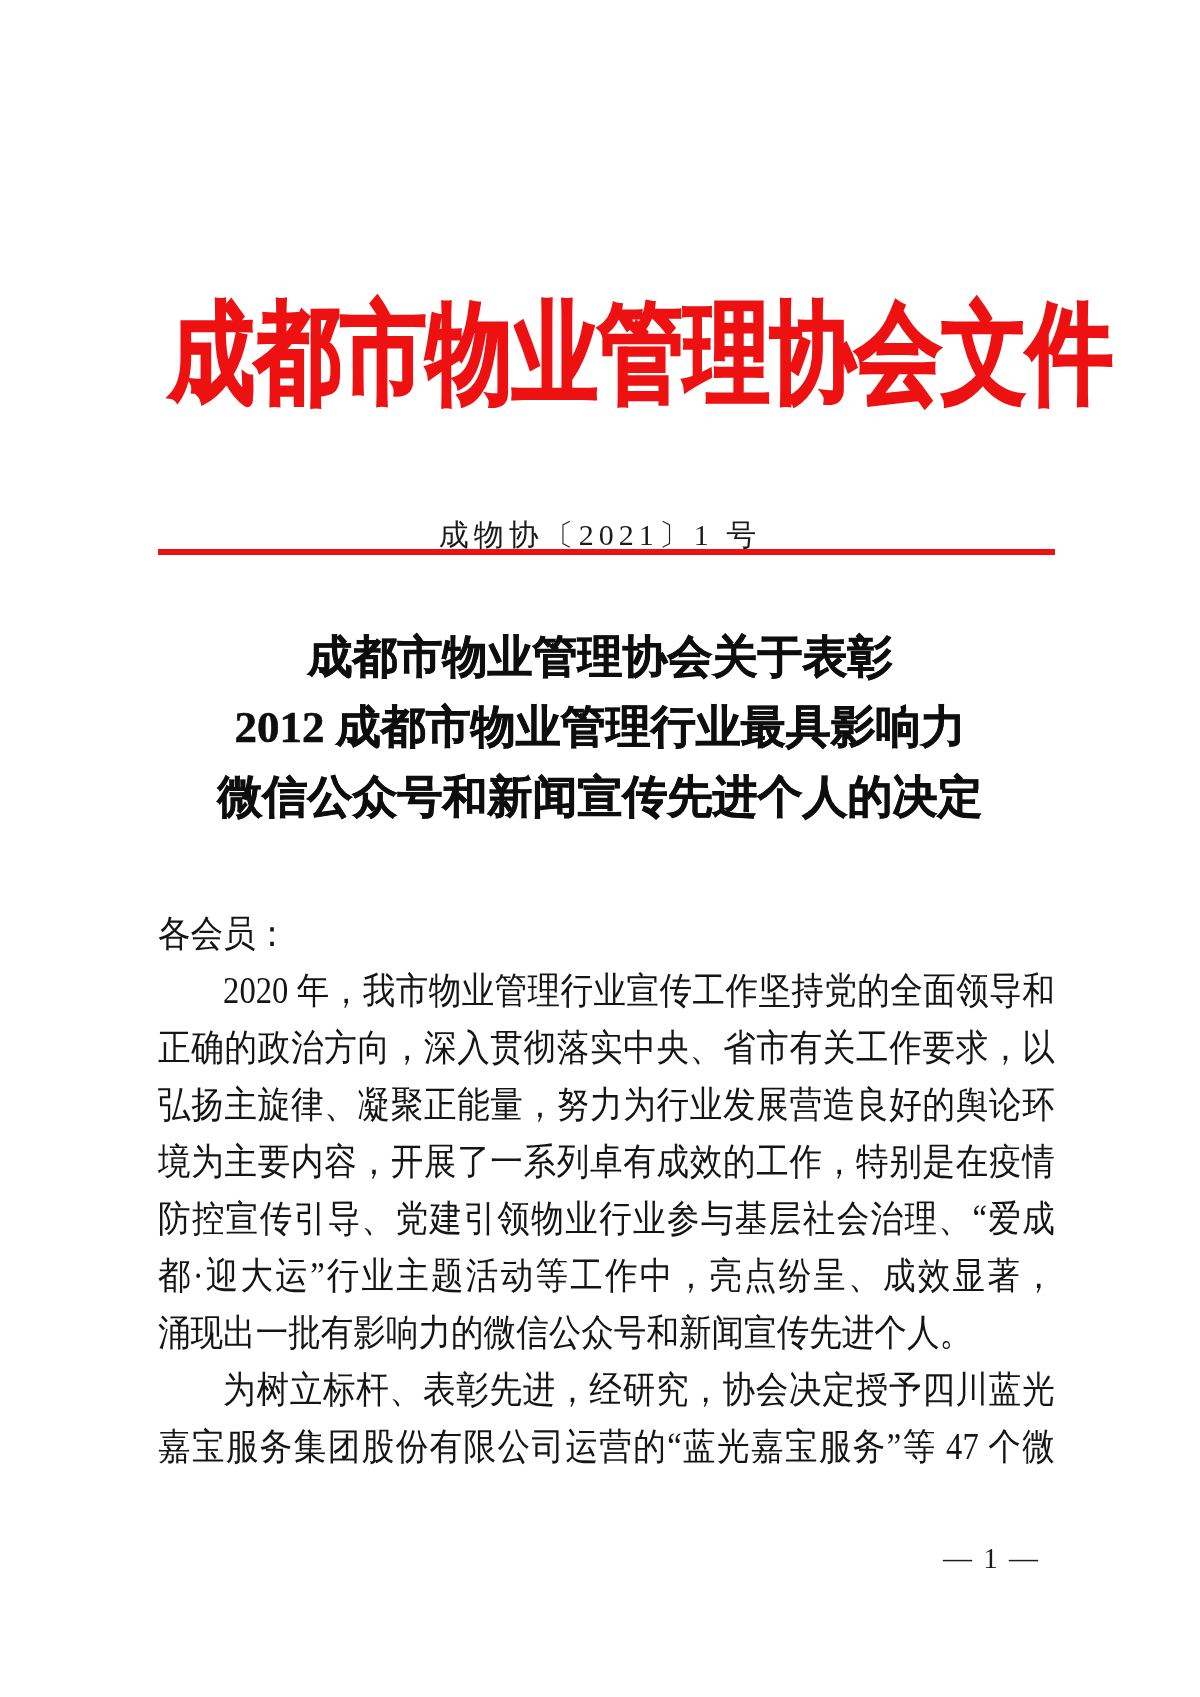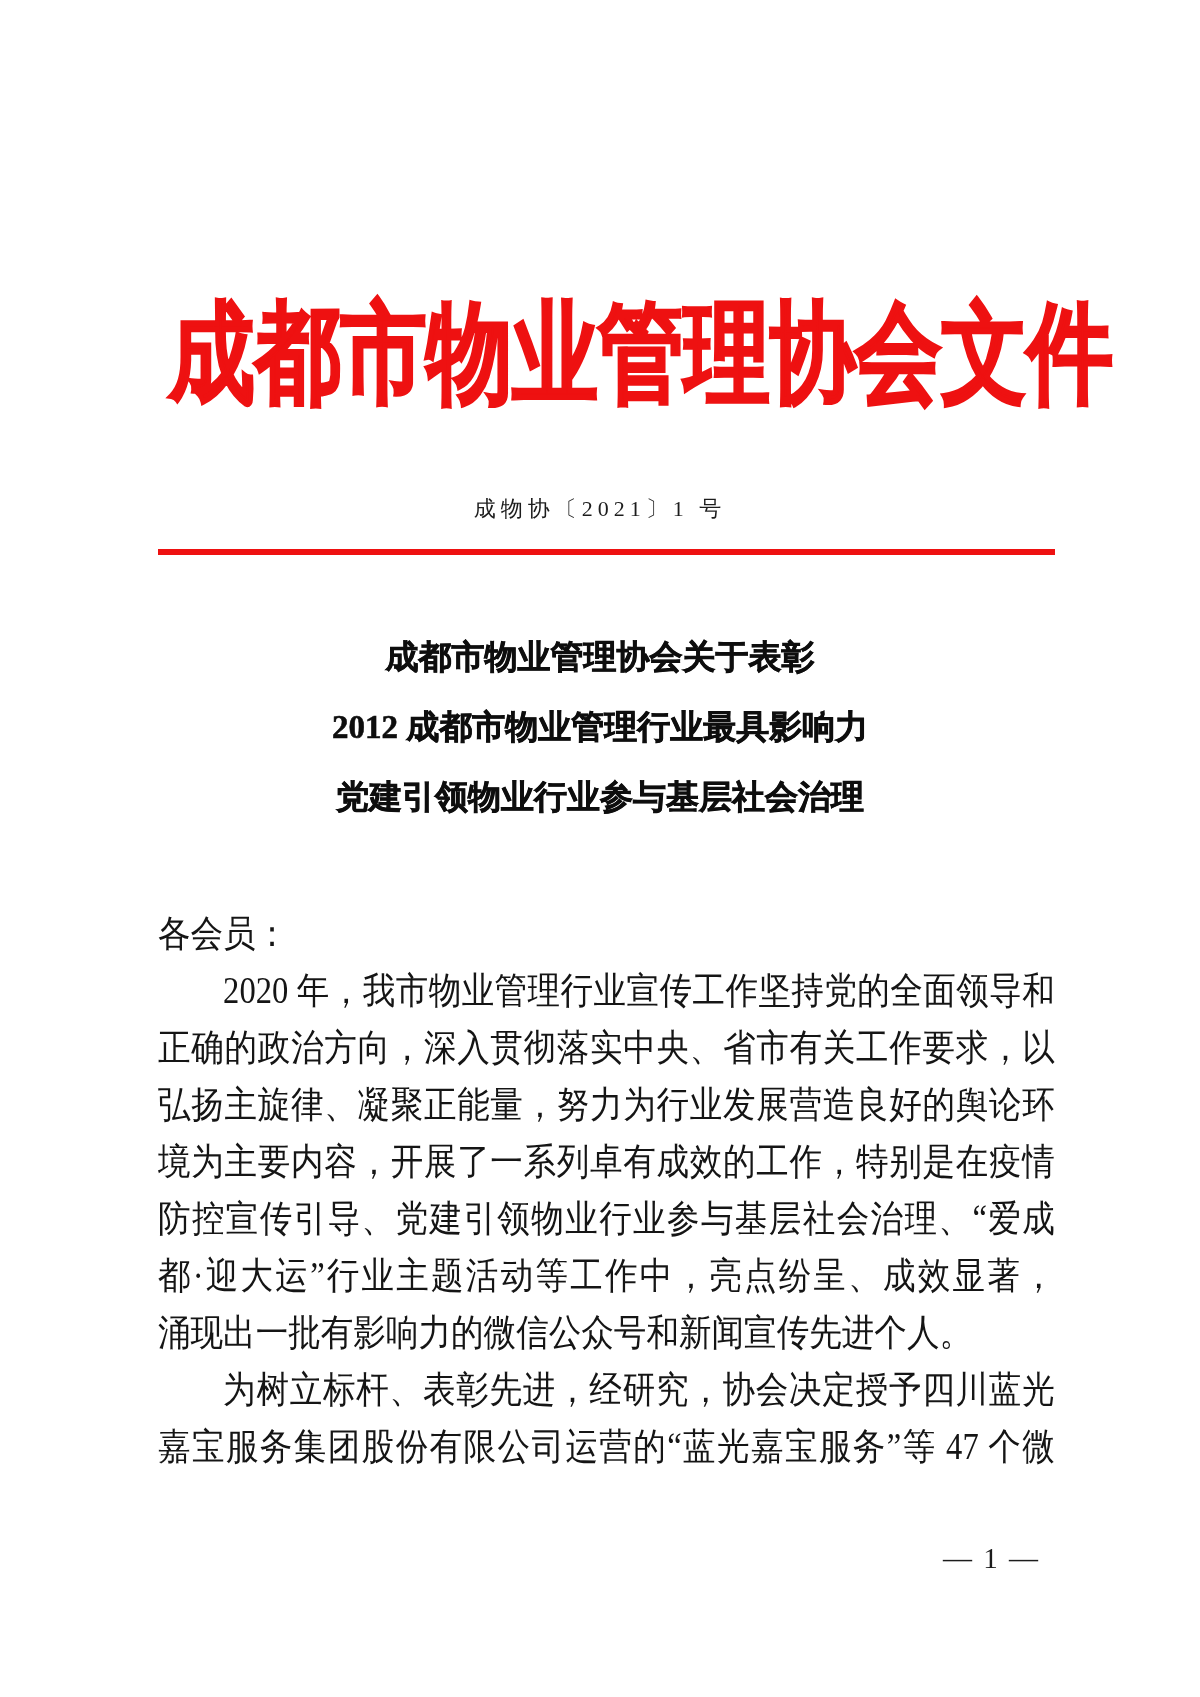--- a/index.html
+++ b/index.html
@@ -35,44 +35,44 @@
     transform: scaleX(0.78);
     transform-origin: 50% 50%;
     -webkit-text-stroke: 2.5px #ee1111;
     letter-spacing: 0px;
   }
   
   .doc-number {
     position: absolute;
     left: 0;
     right: 0;
-    top: 490px;
+    top: 516px;
     text-align: center;
-    font-size: 22px;
+    font-size: 30px;
     line-height: 38px;
     letter-spacing: 5px;
     color: #1c1c1c;
   }
   
   .red-line {
     position: absolute;
     left: 158px;
     top: 549px;
     width: 897px;
     height: 6px;
     background: #ee1111;
   }
   
   .doc-title {
     position: absolute;
     left: 0;
     right: 0;
     top: 622px;
     text-align: center;
-    font-size: 33px;
+    font-size: 45px;
     line-height: 70px;
     font-weight: 700;
     color: #0e0e0e;
     -webkit-text-stroke: 0.6px #0e0e0e;
   }
   
   .body-block {
     position: absolute;
     left: 158px;
     top: 905px;
@@ -116,21 +116,21 @@
     <span class="inner">成都市物业管理协会文件</span>
   </div>
 
   <div class="doc-number">成物协〔2021〕1 号</div>
 
   <div class="red-line"></div>
 
   <div class="doc-title">
     <div>成都市物业管理协会关于表彰</div>
     <div>2012 成都市物业管理行业最具影响力</div>
-    <div>党建引领物业行业参与基层社会治理</div>
+    <div>微信公众号和新闻宣传先进个人的决定</div>
   </div>
 
   <div class="body-block">
     <div class="line left">各会员：</div>
     <div class="line indent">2020 年，我市物业管理行业宣传工作坚持党的全面领导和</div>
     <div class="line">正确的政治方向，深入贯彻落实中央、省市有关工作要求，以</div>
     <div class="line">弘扬主旋律、凝聚正能量，努力为行业发展营造良好的舆论环</div>
     <div class="line">境为主要内容，开展了一系列卓有成效的工作，特别是在疫情</div>
     <div class="line">防控宣传引导、党建引领物业行业参与基层社会治理、“爱成</div>
     <div class="line">都·迎大运”行业主题活动等工作中，亮点纷呈、成效显著，</div>

